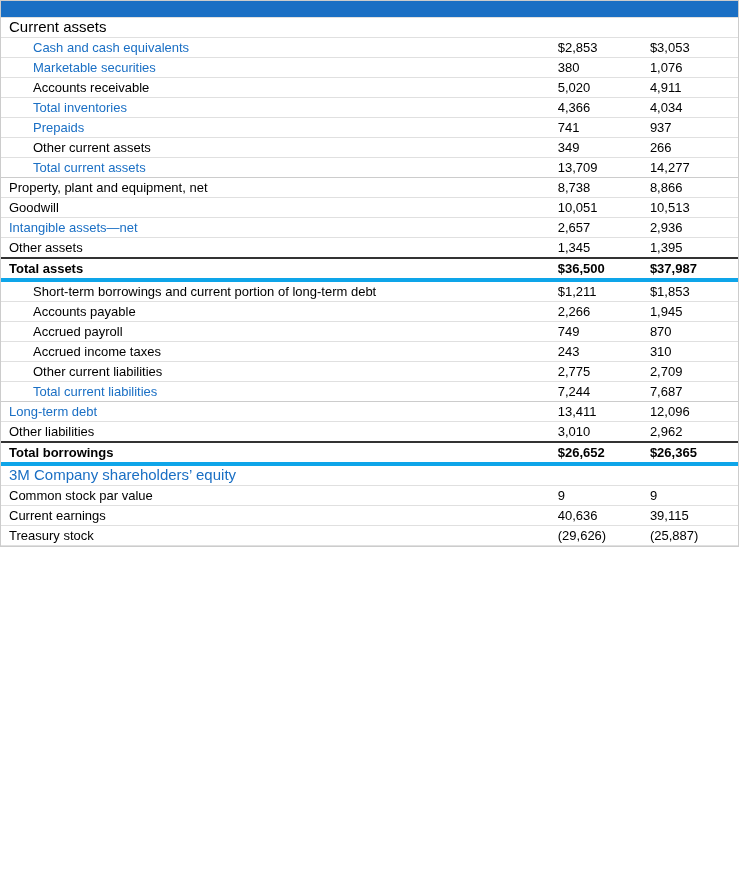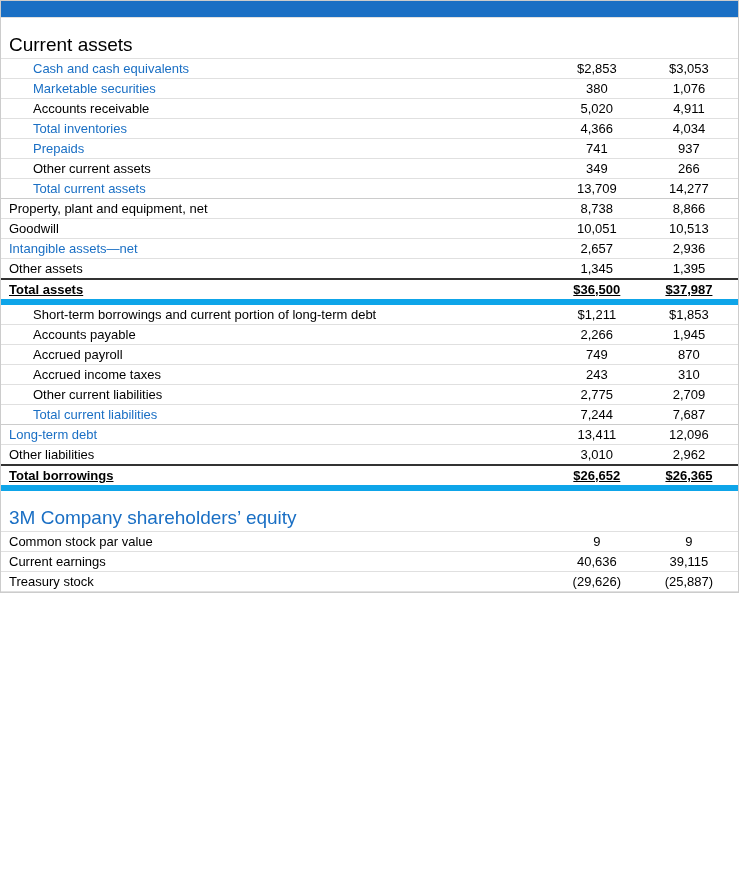--- a/index.html
+++ b/index.html
@@ -34,40 +34,39 @@
     td {
       padding: 2px 4px;
       border-bottom: 1px solid #e0e0e0;
     }
     .label-cell {
       width: 540px;
       padding-left: 8px;
     }
     .value-cell {
       width: 80px;
-      text-align: center;
+      text-align: left;
       padding-right: 10px;
     }
     .indent-1 { padding-left: 32px; }
     tr.section-header td {
       font-weight: normal;
       background: #fff;
-      font-size: 19px;
+      font-size: 15px;
       color: #000;
-      padding-top: 16px;
+      padding-top: 0;
       padding-bottom: 2px;
     }
     tr.blue-text td.label-cell {
       color: #1a6fc4;
     }
     tr.total-row td {
       font-weight: bold;
       border-top: 2px solid #333;
-      border-bottom: 6px solid #0ea5e9;
-      text-decoration: underline;
+      border-bottom: 4px solid #0ea5e9;
     }
     tr.subtotal-row td {
       border-bottom: 1px solid #ccc;
     }
   </style>
 </head>
 <body>
 
 <div class="table-container">
   <div class="header">

